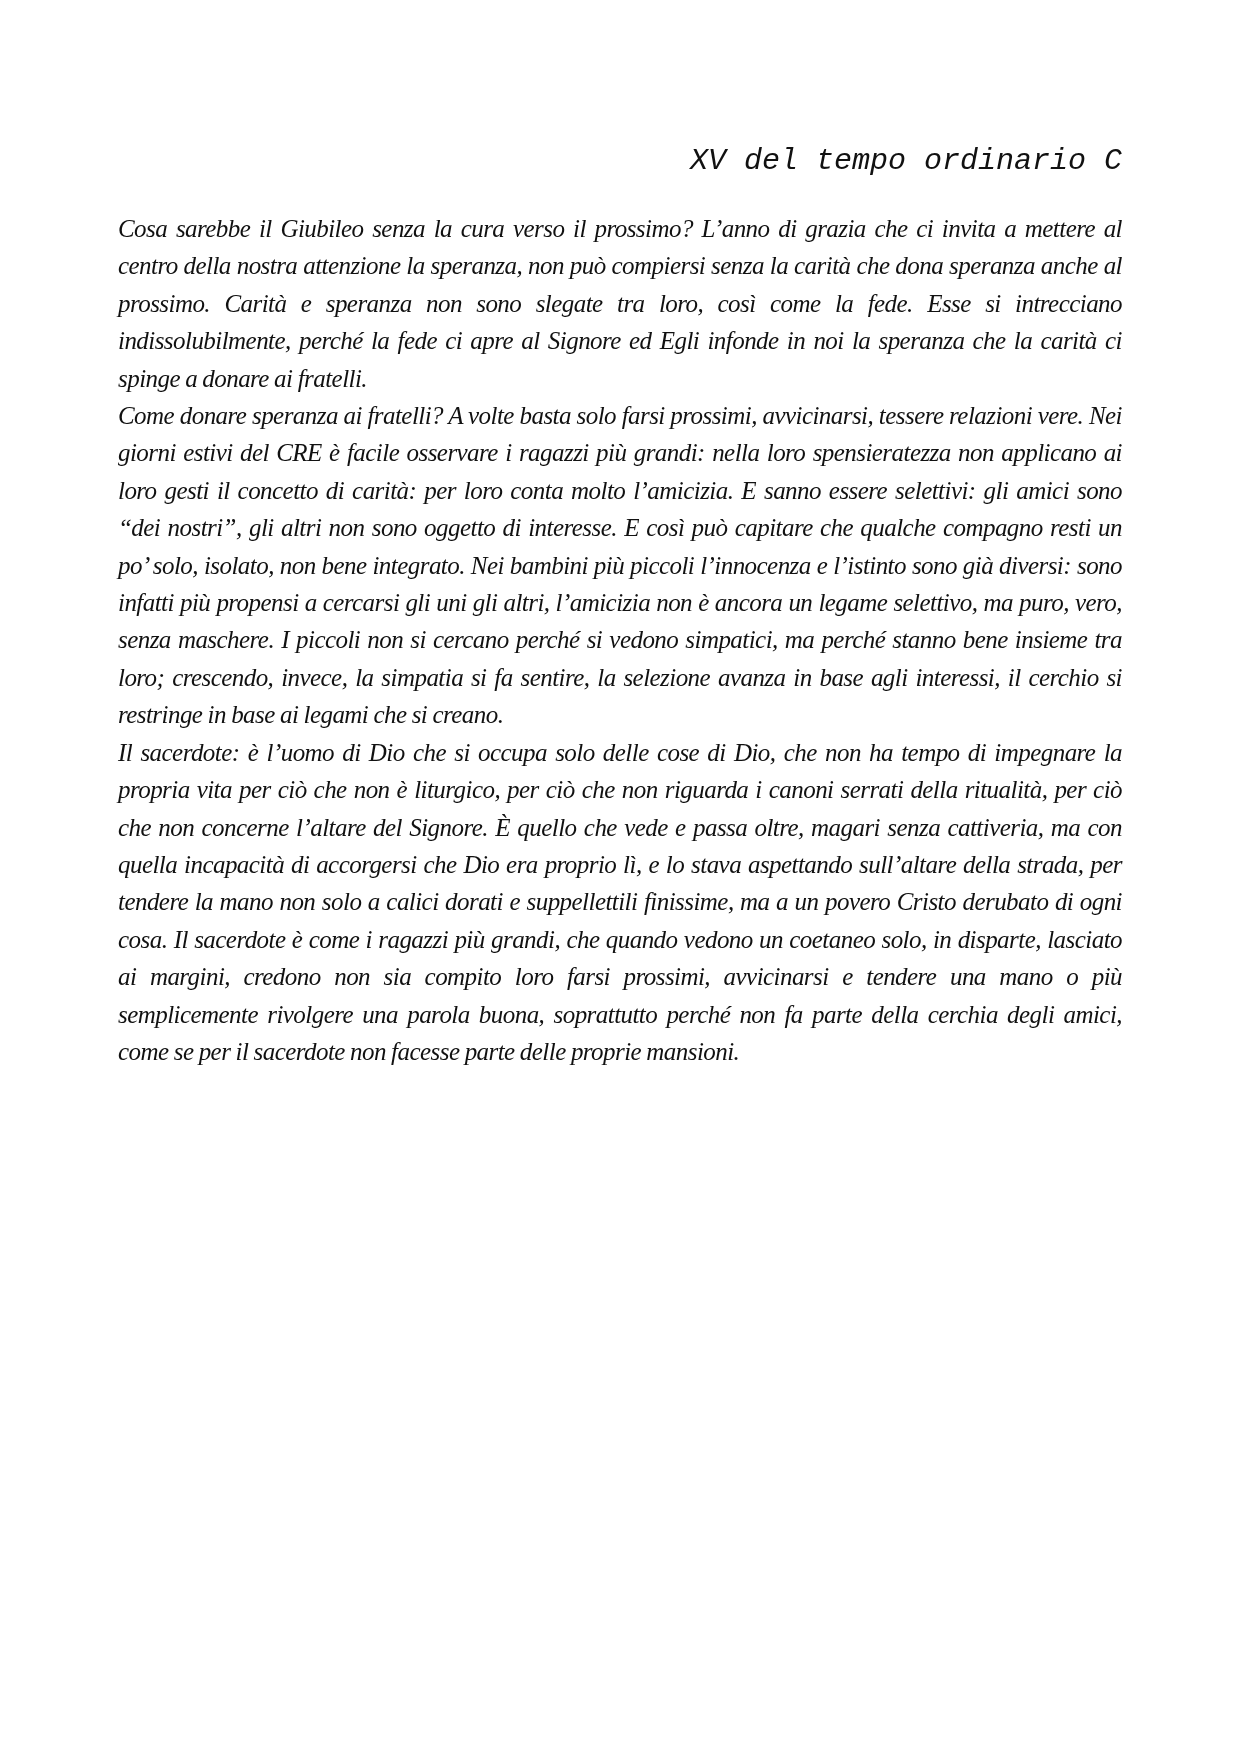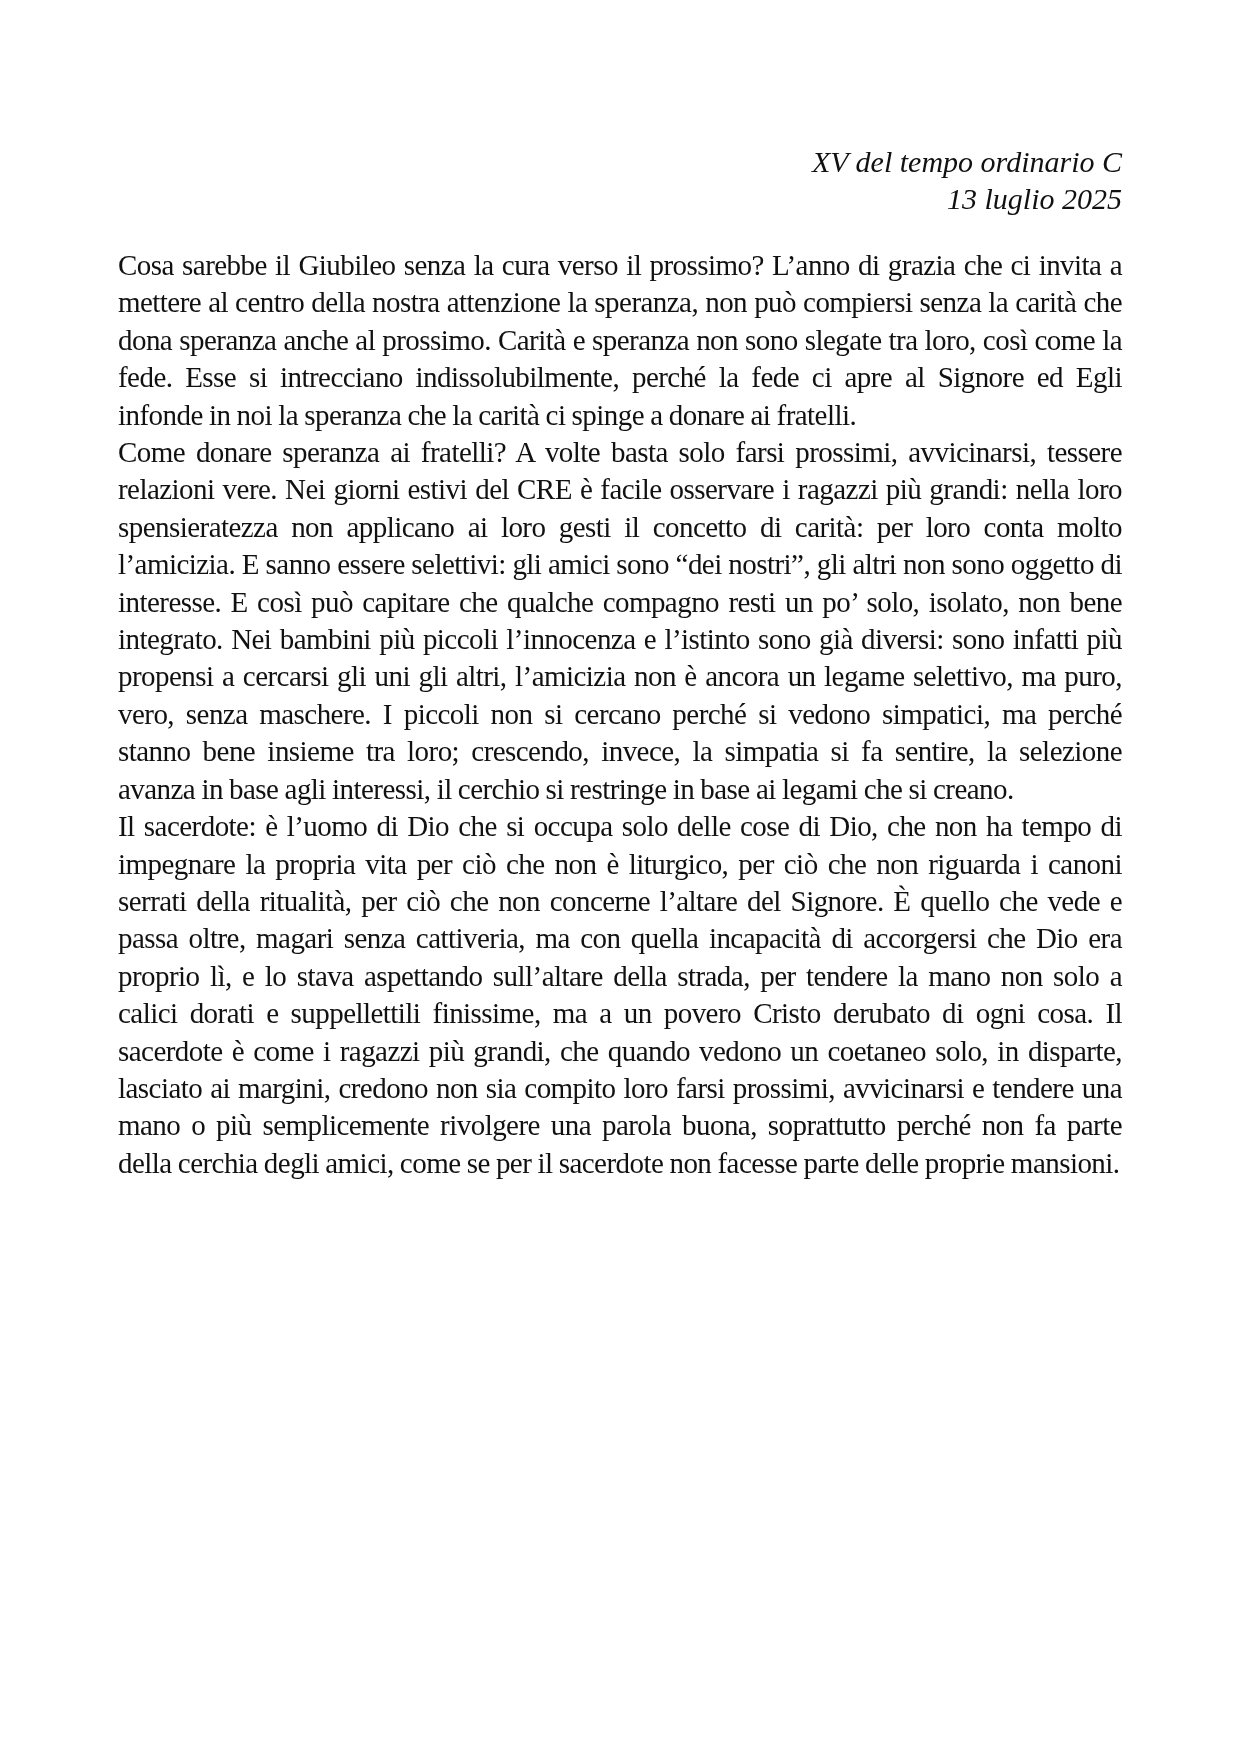--- a/index.html
+++ b/index.html
@@ -24,38 +24,39 @@
     .header {
       text-align: right;
       font-style: italic;
       font-size: 30px;
       line-height: 37px;
       margin-bottom: 30px;
       padding-right: 0;
     }
     .header div {
       display: block;
+      font-family: Liberation Mono, monospace;
     }
     .body-text p {
       margin: 0;
-      font-size: 29px;
+      font-size: 25px;
       line-height: 37.4px;
       text-align: justify;
       text-align-last: left;
       hyphens: none;
       word-spacing: -0.5px;
       letter-spacing: -0.55px;
+      font-style: italic;
     }
   </style>
 </head>
 <body>
 
 <div class="page">
   <div class="header">
     <div>XV del tempo ordinario C</div>
-    <div>13 luglio 2025</div>
   </div>
   <div class="body-text">
     <p>Cosa sarebbe il Giubileo senza la cura verso il prossimo? L’anno di grazia che ci invita a mettere al centro della nostra attenzione la speranza, non può compiersi senza la carità che dona speranza anche al prossimo. Carità e speranza non sono slegate tra loro, così come la fede. Esse si intrecciano indissolubilmente, perché la fede ci apre al Signore ed Egli infonde in noi la speranza che la carità ci spinge a donare ai fratelli.</p>
     <p>Come donare speranza ai fratelli? A volte basta solo farsi prossimi, avvicinarsi, tessere relazioni vere. Nei giorni estivi del CRE è facile osservare i ragazzi più grandi: nella loro spensieratezza non applicano ai loro gesti il concetto di carità: per loro conta molto l’amicizia. E sanno essere selettivi: gli amici sono “dei nostri”, gli altri non sono oggetto di interesse. E così può capitare che qualche compagno resti un po’ solo, isolato, non bene integrato. Nei bambini più piccoli l’innocenza e l’istinto sono già diversi: sono infatti più propensi a cercarsi gli uni gli altri, l’amicizia non è ancora un legame selettivo, ma puro, vero, senza maschere. I piccoli non si cercano perché si vedono simpatici, ma perché stanno bene insieme tra loro; crescendo, invece, la simpatia si fa sentire, la selezione avanza in base agli interessi, il cerchio si restringe in base ai legami che si creano.</p>
     <p>Il sacerdote: è l’uomo di Dio che si occupa solo delle cose di Dio, che non ha tempo di impegnare la propria vita per ciò che non è liturgico, per ciò che non riguarda i canoni serrati della ritualità, per ciò che non concerne l’altare del Signore. È quello che vede e passa oltre, magari senza cattiveria, ma con quella incapacità di accorgersi che Dio era proprio lì, e lo stava aspettando sull’altare della strada, per tendere la mano non solo a calici dorati e suppellettili finissime, ma a un povero Cristo derubato di ogni cosa. Il sacerdote è come i ragazzi più grandi, che quando vedono un coetaneo solo, in disparte, lasciato ai margini, credono non sia compito loro farsi prossimi, avvicinarsi e tendere una mano o più semplicemente rivolgere una parola buona, soprattutto perché non fa parte della cerchia degli amici, come se per il sacerdote non facesse parte delle proprie mansioni.</p>
   </div>
 </div>
 
 </body></html>

